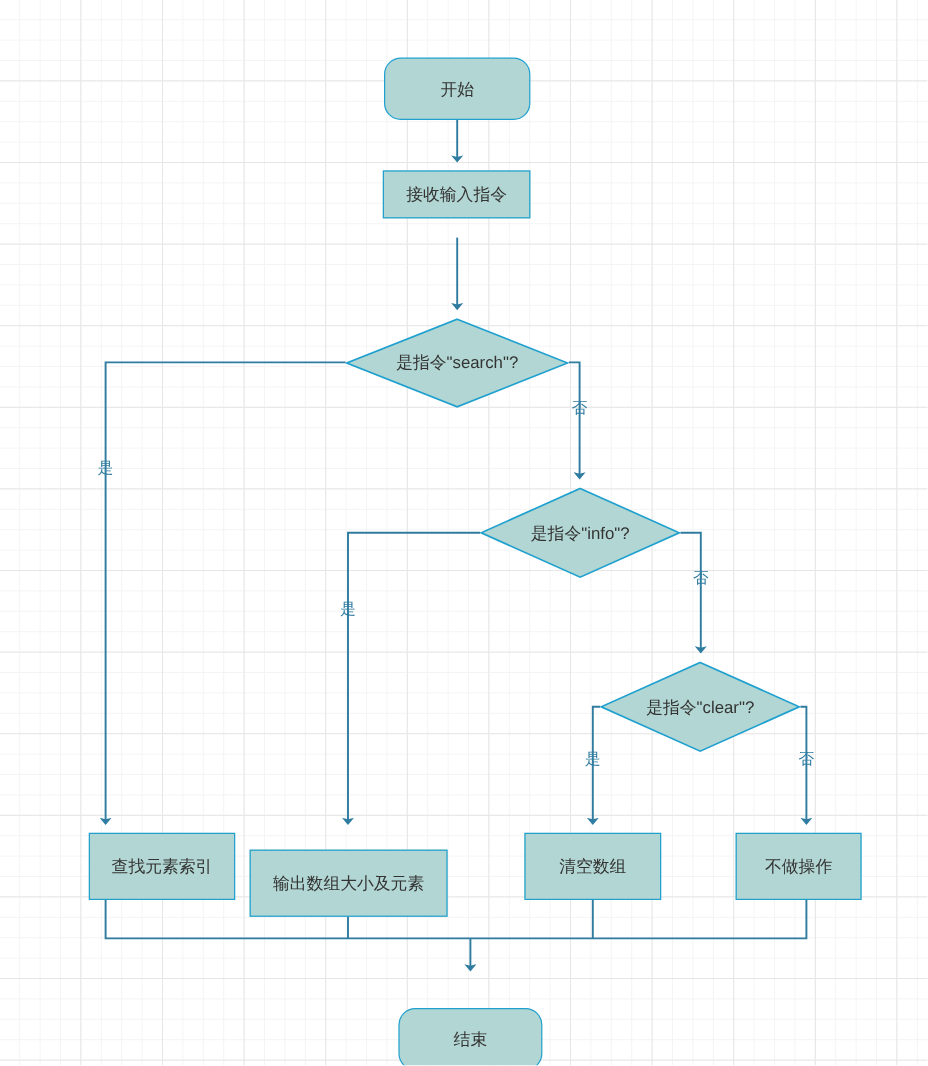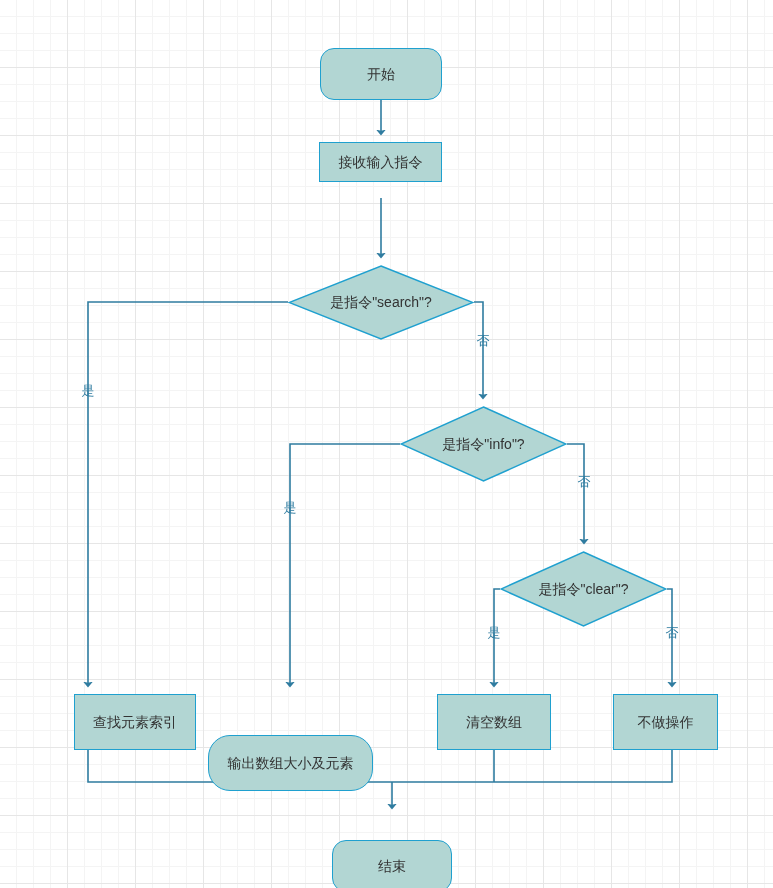--- a/index.html
+++ b/index.html
@@ -134,21 +134,21 @@
     <svg class="dshape" viewBox="0 0 167 76" preserveAspectRatio="none" xmlns="http://www.w3.org/2000/svg">
       <polygon points="83.5,1 166,38 83.5,75 1,38" fill="#b2d6d3" stroke="#1fa0cf" stroke-width="1.4"></polygon>
     </svg>
     <span class="dlabel">是指令"clear"?</span>
   </div>
 
   <div class="node process" style="left:30px; top:694px; width:122px; height:56px;margin-left:44px;">
     <span>查找元素索引</span>
   </div>
 
-  <div class="node process" style="left:208px; top:735px; width:165px; height:56px;border-radius:22px;">
+  <div class="node process" style="left:208px; top:708px; width:165px; height:56px;">
     <span>输出数组大小及元素</span>
   </div>
 
   <div class="node process" style="left:437px; top:694px; width:114px; height:56px;">
     <span>清空数组</span>
   </div>
 
   <div class="node process" style="left:613px; top:694px; width:105px; height:56px;">
     <span>不做操作</span>
   </div>

